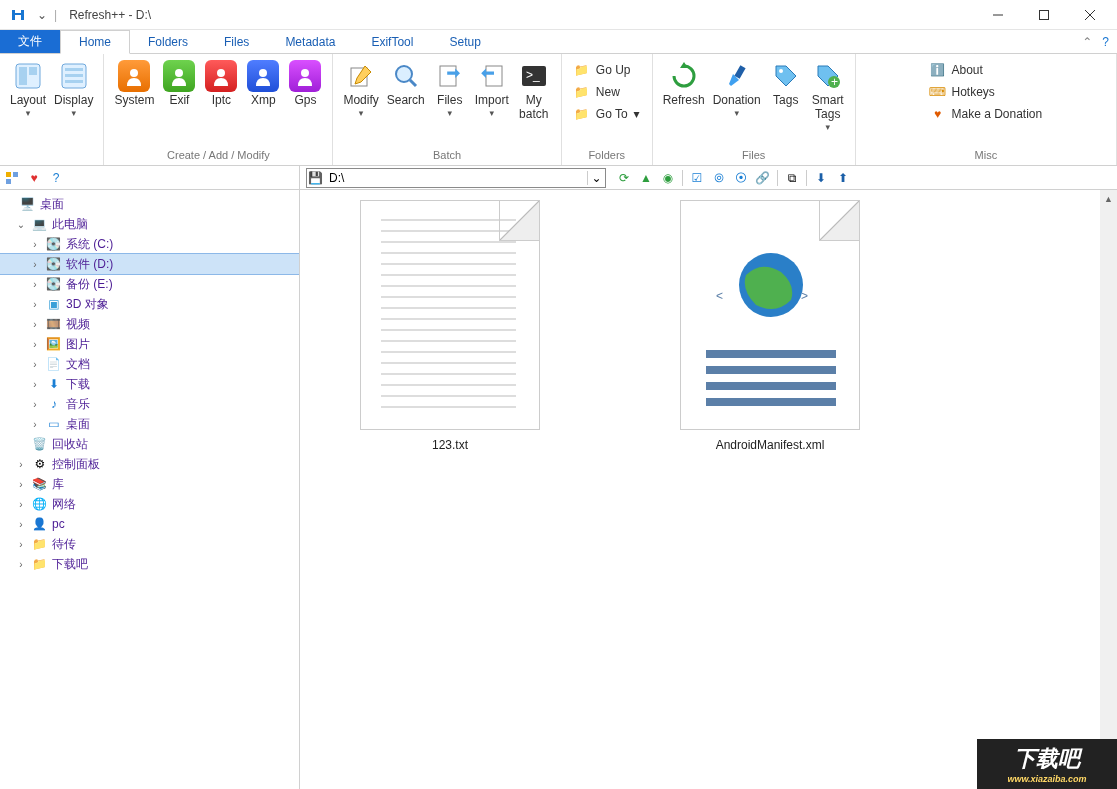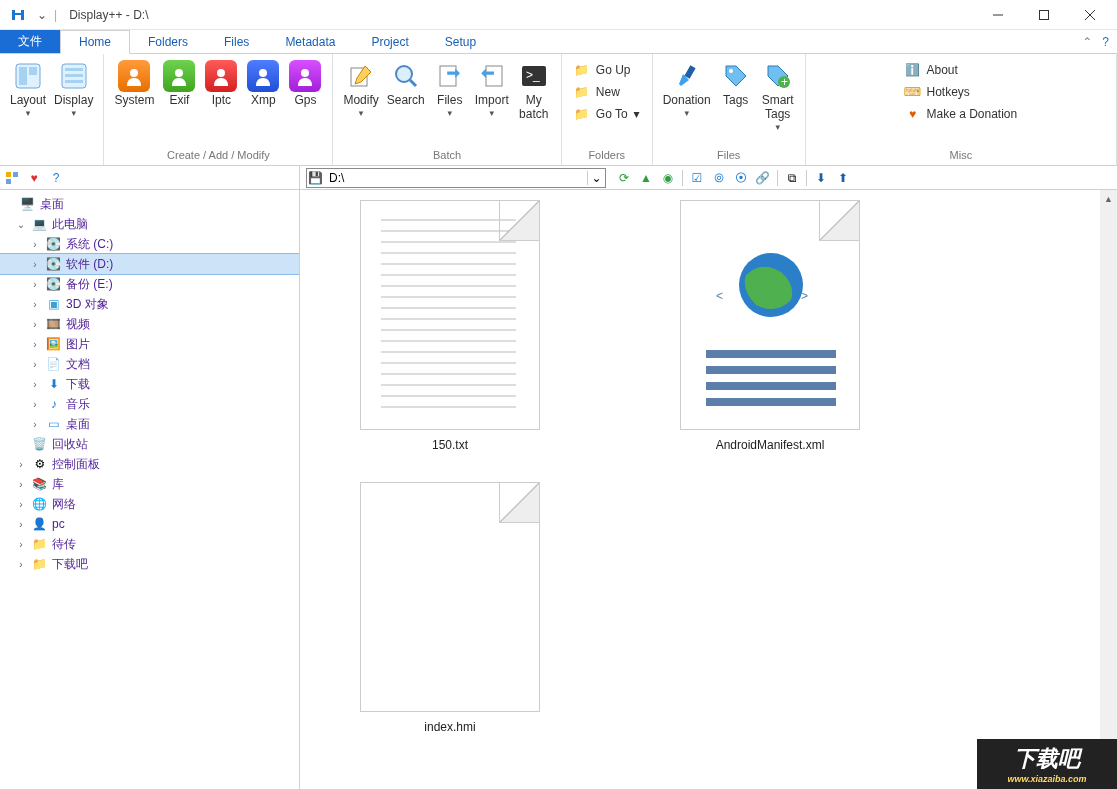--- a/index.html
+++ b/index.html
@@ -74,21 +74,21 @@
     <svg width="14" height="14" viewBox="0 0 14 14">
         <rect x="1" y="2" width="3" height="10" fill="#1976d2"></rect>
         <rect x="10" y="2" width="3" height="10" fill="#1976d2"></rect>
         <rect x="4" y="5" width="6" height="2" fill="#1976d2"></rect>
       </svg>
   </span>
   <div class="qat">
     <span>⌄</span>
   </div>
   <span style="color:#aaa;margin:0 4px">|</span>
-  <span class="title">Display++ - D:\</span>
+  <span class="title">Refresh++ - D:\</span>
   <span class="spacer"></span>
   <div class="win-btn">
       <svg width="10" height="10">
         <line x1="0" y1="5" x2="10" y2="5" stroke="#333"></line>
       </svg>
     </div>
   <div class="win-btn">
       <svg width="10" height="10">
         <rect x="0.5" y="0.5" width="9" height="9" fill="none" stroke="#333"></rect>
       </svg>
@@ -100,21 +100,21 @@
       </svg>
     </div>
 </div>
 
 <div class="tabs">
   <div class="tab file">文件</div>
   <div class="tab active">Home</div>
   <div class="tab">Folders</div>
   <div class="tab">Files</div>
   <div class="tab">Metadata</div>
-  <div class="tab">Project</div>
+  <div class="tab">ExifTool</div>
   <div class="tab">Setup</div>
   <div class="right">
     <span>⌃</span>
     <span style="color:#1976d2">?</span>
   </div>
 </div>
 
 <div class="ribbon">
   <div class="rgroup">
     <div class="row">
@@ -265,20 +265,29 @@
           <span class="sm-ico">📁</span>
           <span>Go To</span> 
           <span class="caret">▾</span>
         </div>
     </div>
     <div class="glabel">Folders</div>
   </div>
 
   <div class="rgroup">
     <div class="row">
+      <div class="rbtn">
+          <span class="ico">
+            <svg width="28" height="28" viewBox="0 0 28 28">
+              <path d="M14 4 A10 10 0 1 1 4 14" fill="none" stroke="#2e9e3f" stroke-width="3"></path>
+              <path d="M14 0 L18 6 L10 6 Z" fill="#2e9e3f"></path>
+            </svg>
+          </span>
+          <span class="lbl">Refresh</span>
+        </div>
       <div class="rbtn">
           <span class="ico">
             <svg width="28" height="28">
               <path d="M6 22 L10 12 L16 18 L8 24 Z" fill="#3fa0f0"></path>
               <rect x="14" y="4" width="6" height="12" fill="#1f5fa8" transform="rotate(30 17 10)"></rect>
             </svg>
           </span>
           <span class="lbl">Donation</span>
           <span class="caret">▾</span>
         </div>
@@ -478,44 +487,38 @@
               <line x1="20" y1="141" x2="155" y2="141" stroke="#bbb"></line>
               <line x1="20" y1="152" x2="155" y2="152" stroke="#bbb"></line>
               <line x1="20" y1="163" x2="155" y2="163" stroke="#bbb"></line>
               <line x1="20" y1="174" x2="155" y2="174" stroke="#bbb"></line>
               <line x1="20" y1="185" x2="155" y2="185" stroke="#bbb"></line>
               <line x1="20" y1="196" x2="155" y2="196" stroke="#bbb"></line>
               <line x1="20" y1="207" x2="155" y2="207" stroke="#bbb"></line>
             </svg>
             <div class="corner"></div>
           </div>
-          <div class="flabel">150.txt</div>
+          <div class="flabel">123.txt</div>
         </div>
         <div class="fitem">
           <div class="fthumb">
             <svg width="180" height="230">
               <text x="35" y="100" font-size="48" fill="#5b7fa8">&lt;</text>
               <circle cx="90" cy="85" r="32" fill="#2a7fc8"></circle>
               <path d="M65 75 Q80 60 100 72 Q115 85 110 100 Q95 115 75 105 Q60 90 65 75 Z" fill="#4fb04f"></path>
               <text x="120" y="100" font-size="48" fill="#5b7fa8">&gt;</text>
               <rect x="25" y="150" width="130" height="8" fill="#5b7fa8"></rect>
               <rect x="25" y="166" width="130" height="8" fill="#5b7fa8"></rect>
               <rect x="25" y="182" width="130" height="8" fill="#5b7fa8"></rect>
               <rect x="25" y="198" width="130" height="8" fill="#5b7fa8"></rect>
             </svg>
             <div class="corner"></div>
           </div>
           <div class="flabel">AndroidManifest.xml</div>
         </div>
-        <div class="fitem">
-          <div class="fthumb">
-            <div class="corner"></div>
-          </div>
-          <div class="flabel">index.hmi</div>
-        </div>
       </div>
     <div class="sb">
       <div class="up">▲</div>
       <div class="down">▼</div>
     </div>
   </div>
 </div>
 
 <div class="watermark">
   <span class="big">下载吧</span>

